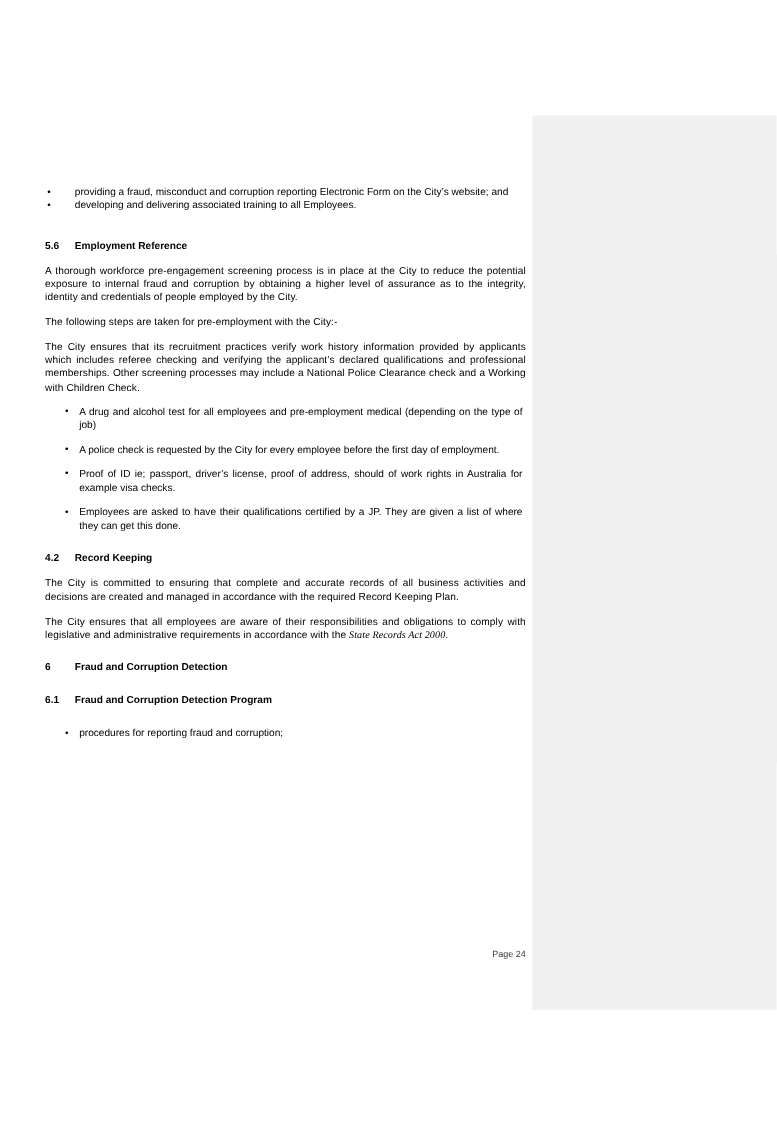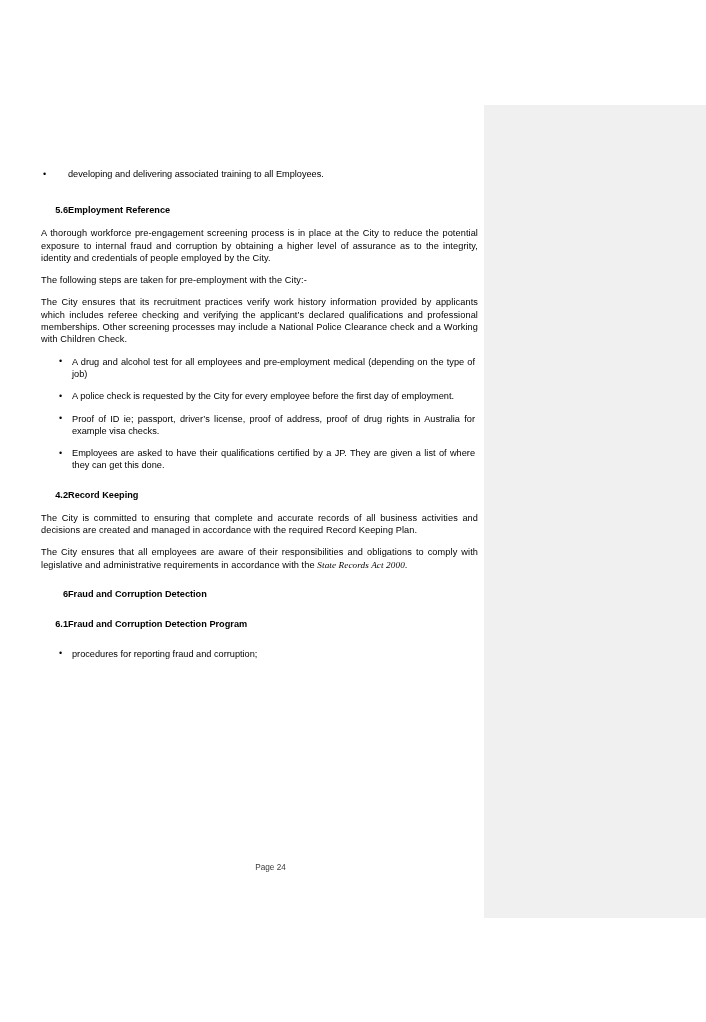--- a/index.html
+++ b/index.html
@@ -62,21 +62,20 @@
     margin-left: 4px;
     width: 433px;
   }
 
   .heading {
     font-size: 9.2px;
     font-weight: bold;
     line-height: 12px;
     margin-bottom: 11px;
     display: flex;
-    text-align: right;
   }
   .heading .num {
     display: inline-block;
     width: 27px;
     flex: 0 0 27px;
   }
   .heading .txt {
     display: inline-block;
   }
 
@@ -129,42 +128,45 @@
     position: absolute;
     left: 18px;
     top: -0.5px;
     font-size: 9px;
   }
 
   .italic { font-style: italic; font-family: Liberation Serif, serif; }
 
   #footer {
     position: absolute;
-    left: 52px;
+    left: 41px;
     top: 862px;
     width: 437px;
-    text-align: center;
+    text-align: right;
     font-size: 8.2px;
     color: #3a3a3a;
     line-height: 11px;
   }
 
   .spacer-sm { height: 7px; }
 </style>
 </head>
 <body>
 
 <div id="page">
 
   <div id="grey-panel"></div>
 
   <div id="content">
 
     <ul class="bullets list-a tight">
       <li>
+        <span>providing a fraud, misconduct and corruption reporting Electronic Form on the City’s website; and</span>
+      </li>
+      <li>
         <span>developing and delivering associated training to all Employees.</span>
       </li>
     </ul>
 
     <div class="spacer-sm"></div>
 
 
     <div class="spacer-sm"></div>
 
     <h3 class="heading">
@@ -179,21 +181,21 @@
     <p class="para">The City ensures that its recruitment practices verify work history information provided by applicants which includes referee checking and verifying the applicant’s declared qualifications and professional memberships.  Other screening processes may include a National Police Clearance check and a Working with Children Check.</p>
 
     <ul class="bullets list-b loose">
       <li>
         <span>A drug and alcohol test for all employees and pre-employment medical (depending on the type of job)</span>
       </li>
       <li>
         <span>A police check is requested by the City for every employee before the first day of employment.</span>
       </li>
       <li>
-        <span>Proof of ID ie; passport, driver’s license, proof of address, proof of drug rights in Australia for example visa checks.</span>
+        <span>Proof of ID ie; passport, driver’s license, proof of address, should of work rights in Australia for example visa checks.</span>
       </li>
       <li>
         <span>Employees are asked to have their qualifications certified by a JP. They are given a list of where they can get this done.</span>
       </li>
     </ul>
 
     <div class="spacer-sm"></div>
 
     <h3 class="heading">
       <span class="num">4.2</span>

